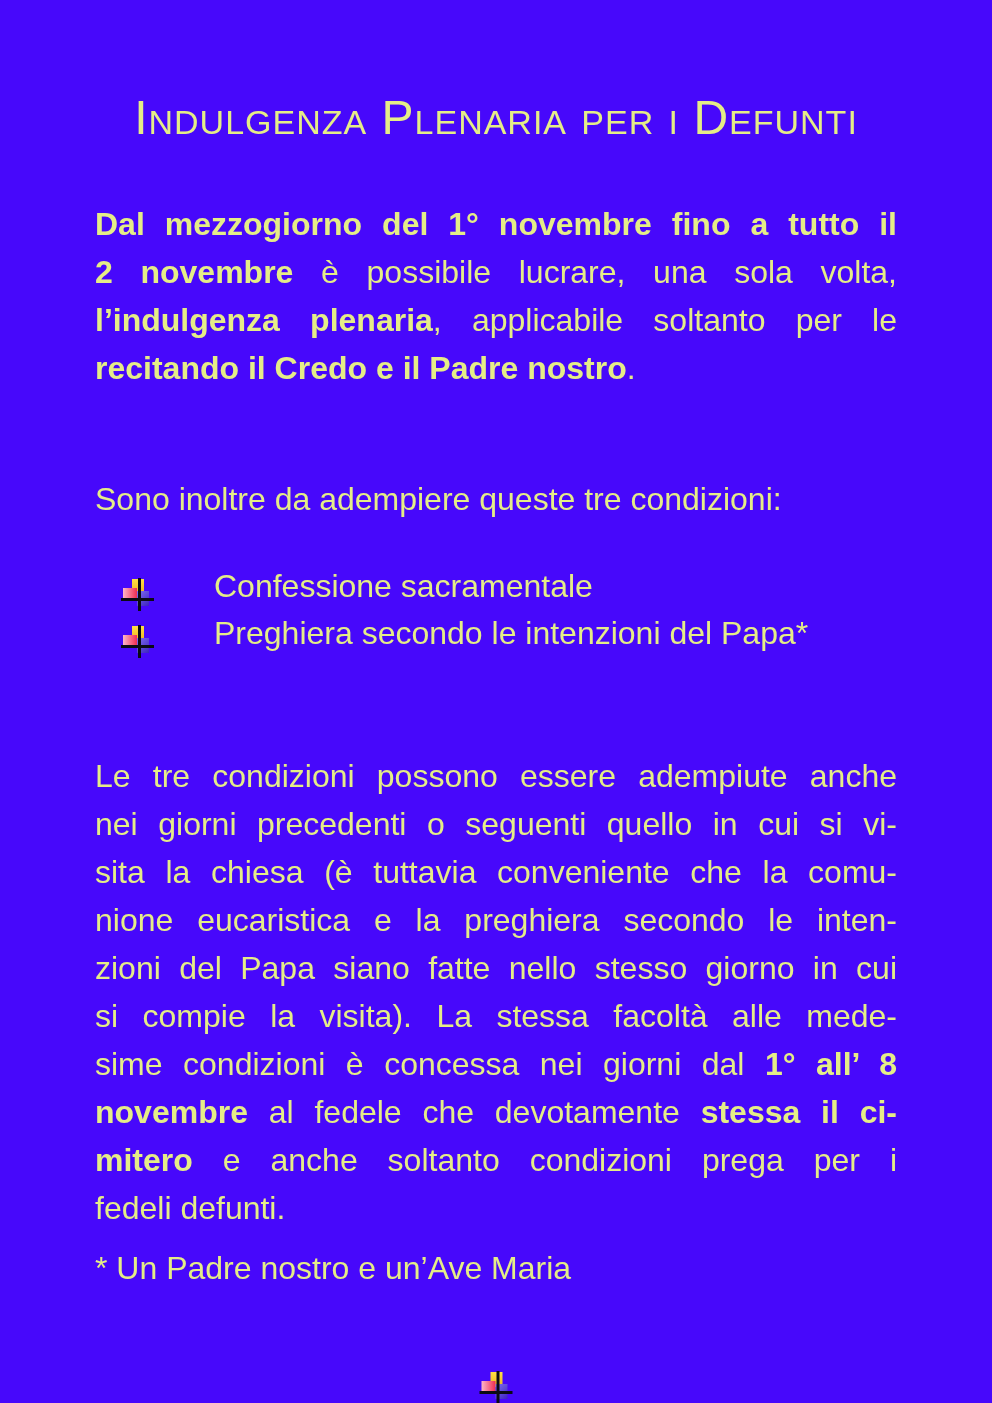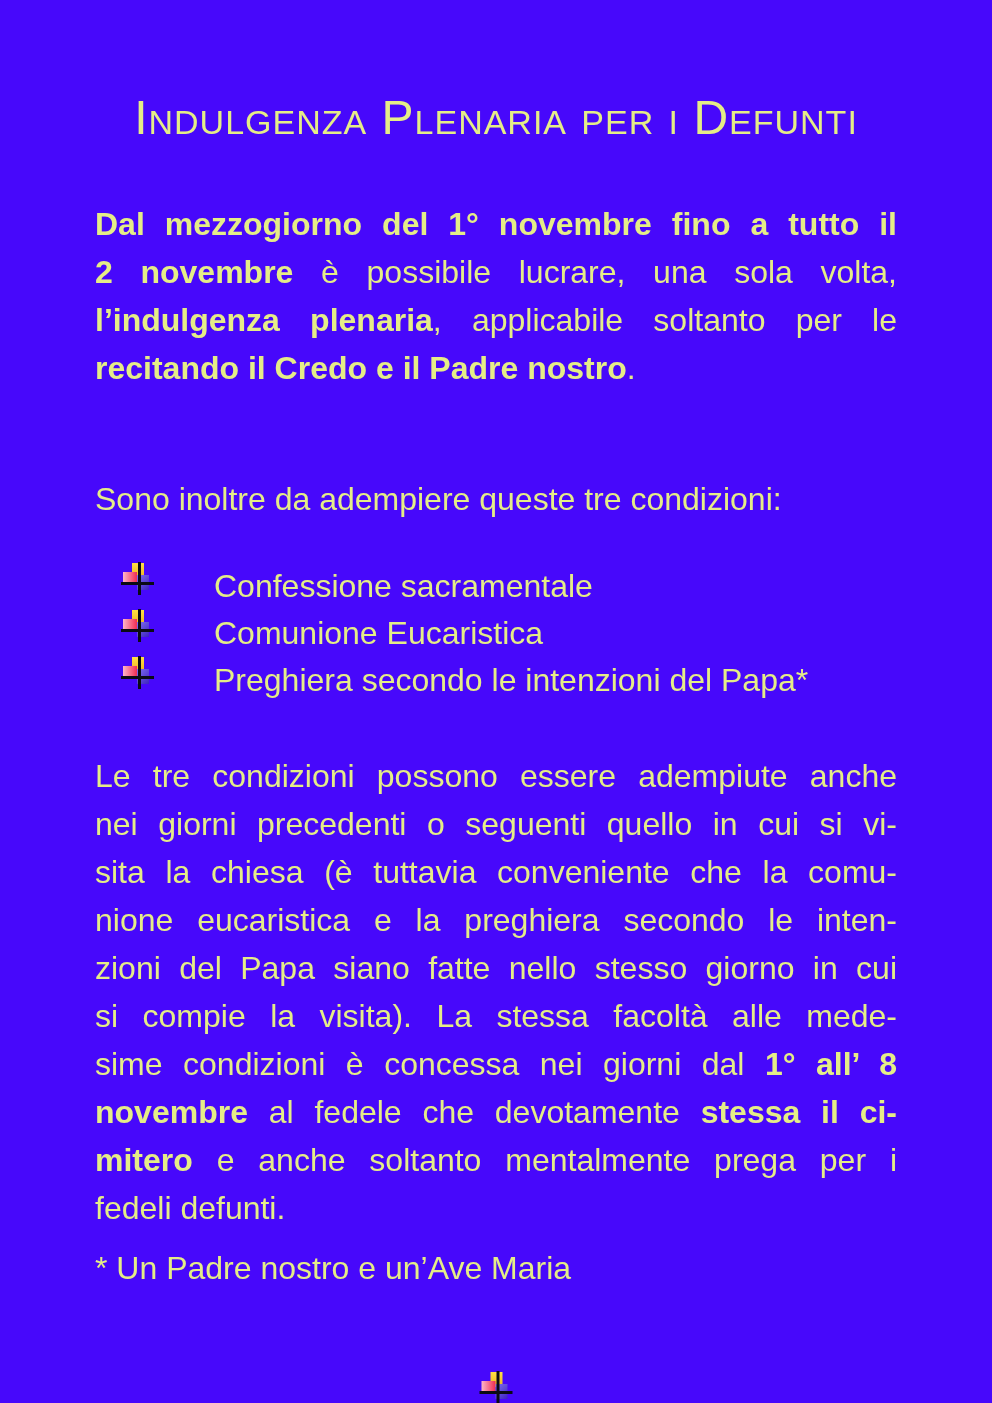--- a/index.html
+++ b/index.html
@@ -20,21 +20,21 @@
   h1.title {
     position:absolute; left:0; right:0; top:90px; margin:0;
     text-align:center; font-variant:small-caps; font-weight:normal;
     font-size:48px; line-height:56px; letter-spacing:1px; white-space:nowrap;
   }
   .tline { font-size:32px; line-height:48px; }
   .tline.just { text-align:justify; text-align-last:justify; -moz-text-align-last:justify; }
   .b { font-weight:bold; }
   .intro-line { top:475px; font-size:32px; line-height:48px; }
   ul.conditions { top:563px; list-style:none; margin:0; padding:0 0 0 28px; }
-  ul.conditions li { display:flex; align-items:flex-start; height:47px; }
+  ul.conditions li { display:flex; align-items:flex-end; height:47px; }
   .bullet { position:relative; display:inline-block; width:29px; height:31px; flex:0 0 29px; margin-right:62px; }
   .bullet b { position:absolute; display:block; }
   .bullet .y  { left:9px;  top:0;    width:12px; height:15px; background:linear-gradient(180deg,var(--bullet_yellow),var(--bullet_yellow_dark)); }
   .bullet .p  { left:0;    top:9px;  width:14px; height:13px; background:linear-gradient(90deg,var(--bullet_pink),var(--bullet_red)); }
   .bullet .bl { left:14px; top:12px; width:12px; height:15px; background:linear-gradient(135deg,var(--bullet_blue),var(--bullet_blue_dark)); }
   .bullet .v  { left:15px; top:-1px; width:3px;  height:33px; background:var(--bullet_cross); }
   .bullet .h  { left:-2px; top:19px; width:33px; height:3px;  background:var(--bullet_cross); }
   li .label { font-size:32px; line-height:47px; }
   .p1 { top:200px; }
   .p2 { top:752px; }
@@ -70,44 +70,34 @@
 <span class="label">Confessione sacramentale</span>
       </li>
       <li>
   <span class="bullet">
           <b class="y"></b>
           <b class="p"></b>
           <b class="bl"></b>
           <b class="v"></b>
           <b class="h"></b>
         </span>
-<span class="label">Comunione Eucaristica</span>
-      </li>
-      <li>
-  <span class="bullet">
-          <b class="y"></b>
-          <b class="p"></b>
-          <b class="bl"></b>
-          <b class="v"></b>
-          <b class="h"></b>
-        </span>
 <span class="label">Preghiera secondo le intenzioni del Papa*</span>
       </li>
     </ul>
 
   <div class="abs p2">
       <div class="tline just"><span>Le tre condizioni possono essere adempiute anche</span></div>
       <div class="tline just"><span>nei giorni precedenti o seguenti quello in cui si vi-</span></div>
       <div class="tline just"><span>sita la chiesa (è tuttavia conveniente che la comu-</span></div>
       <div class="tline just"><span>nione eucaristica e la preghiera secondo le inten-</span></div>
       <div class="tline just"><span>zioni del Papa siano fatte nello stesso giorno in cui</span></div>
       <div class="tline just"><span>si compie la visita). La stessa facoltà alle mede-</span></div>
       <div class="tline just"><span>sime condizioni è concessa nei giorni dal </span><span class="b">1° all’ 8</span></div>
       <div class="tline just"><span class="b">novembre</span><span> al fedele che devotamente </span><span class="b">stessa il ci-</span></div>
-      <div class="tline just"><span class="b">mitero</span><span> e anche soltanto mentalmente prega per i</span></div>
+      <div class="tline just"><span class="b">mitero</span><span> e anche soltanto condizioni prega per i</span></div>
       <div class="tline"><span>fedeli defunti.</span></div>
     </div>
 
   <div class="abs footnote">* Un Padre nostro e un’Ave Maria</div>
 
   <div class="ornament">
     <span class="bullet"><b class="y"></b><b class="p"></b><b class="bl"></b><b class="v"></b><b class="h"></b></span>
   </div>
 
 </div>

